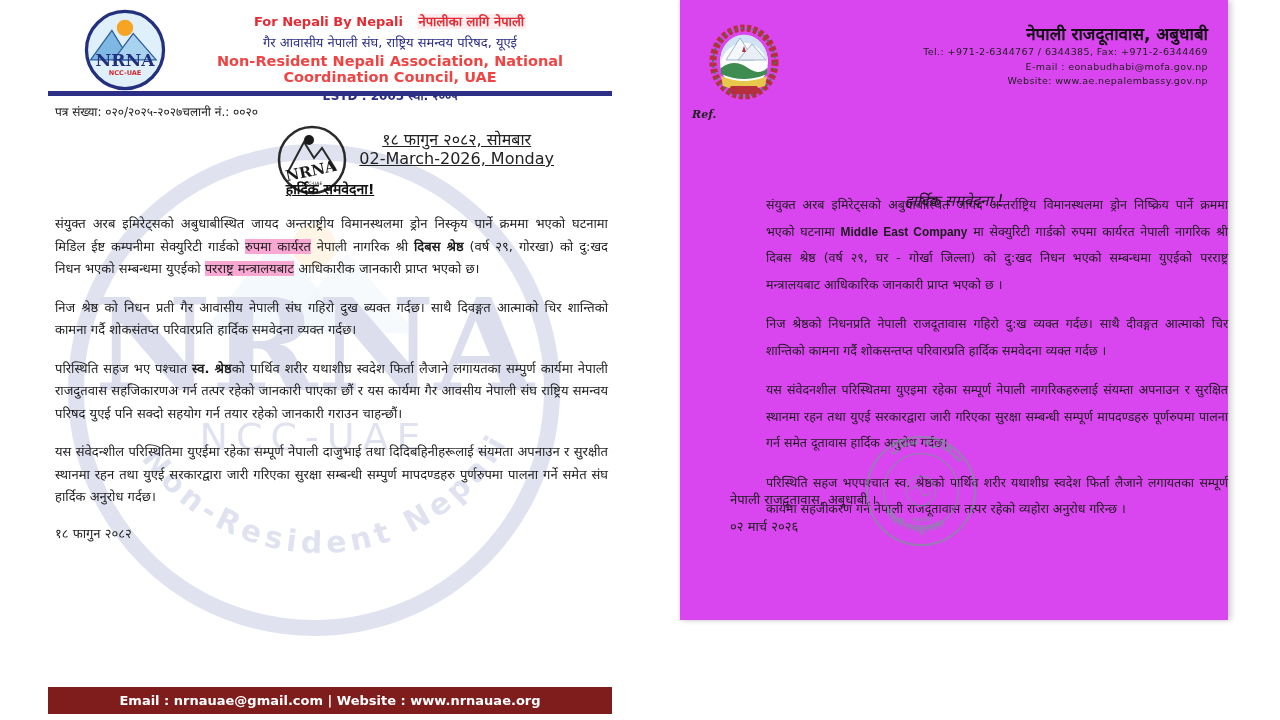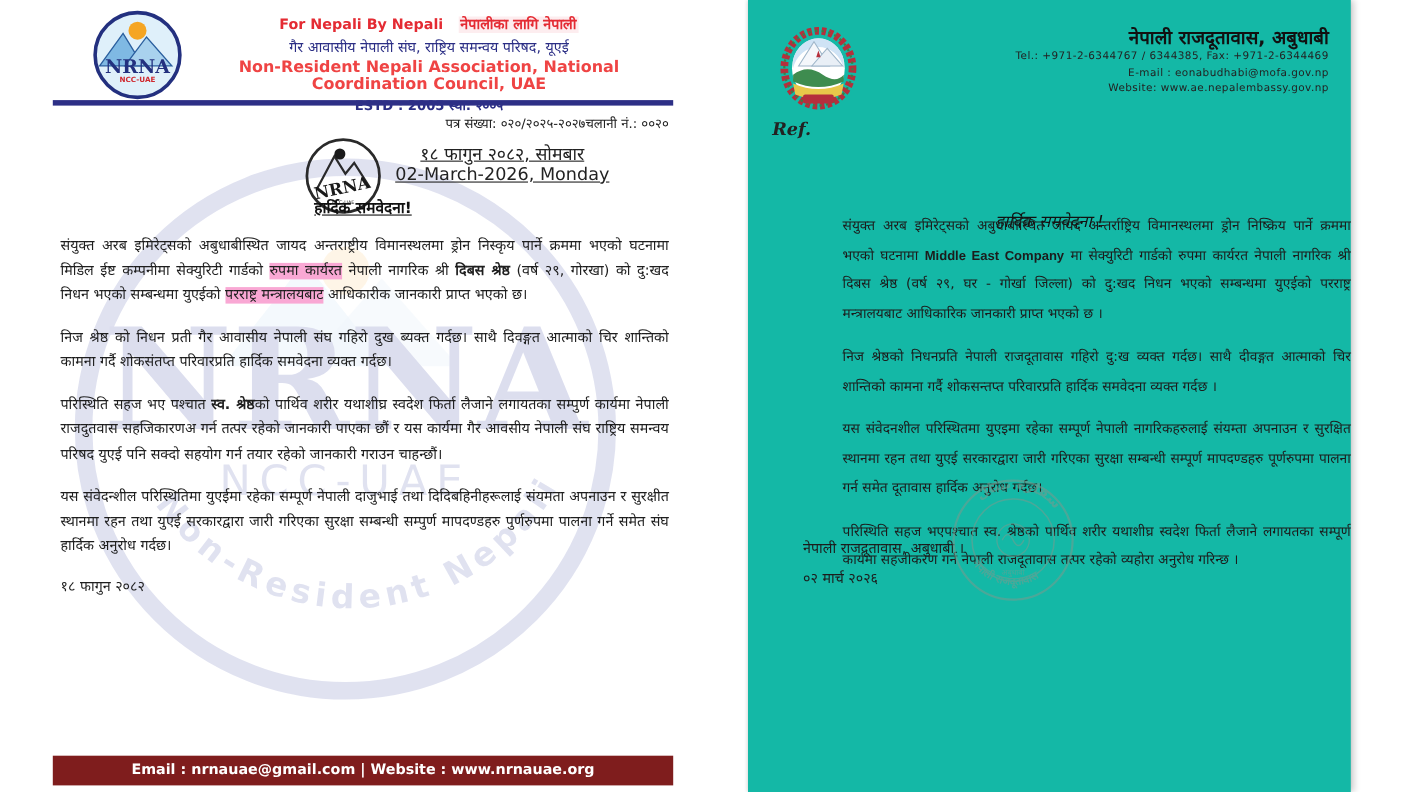--- a/index.html
+++ b/index.html
@@ -14,21 +14,21 @@
   .lh-text { position:absolute; left:168px; top:12px; width:444px; text-align:center; z-index:2; }
   .lh-tagline { font-size:13px; font-weight:bold; color:#e42b33; }
   .lh-tagline .np-part { background:rgba(240,130,140,0.14); padding:0 2px; }
   .lh-org-np { font-size:13px; font-weight:normal; color:#2b2e85; margin-top:3px; }
   .lh-org-en { font-size:14.5px; font-weight:bold; color:#ef4444; margin-top:2px; }
   .lh-estd  { font-size:12px; font-weight:bold; color:#2b2e85; margin-top:2px; }
 
   .header-rule { position:absolute; left:48px; top:91px; width:564px; height:5px; background:#2d2f86; z-index:2; }
 
   .ref-row { position:absolute; left:55px; top:103px; width:553px; display:flex;
-             justify-content:flex-end; font-size:12px; color:#222; z-index:2; }
+             justify-content:flex-start; font-size:12px; color:#222; z-index:2; }
 
   .mono-stamp { position:absolute; left:276px; top:118px; width:72px; height:84px; z-index:2; }
 
   .date-block { position:absolute; right:106px; top:130px; text-align:center; font-size:16px;
                 color:#222; line-height:19px; z-index:2;text-decoration:underline; }
 
   .letter-title-left { position:absolute; left:0; top:179px; width:660px; text-align:center;
                        font-size:14px; font-weight:bold; color:#111; z-index:2; }
   .letter-title-left span { text-decoration:underline; }
 
@@ -44,32 +44,32 @@
               line-height:25px; z-index:2; }
 
   .footer-left { position:absolute; left:48px; top:687px; width:564px; height:27px;
                  background:#7f1d1d; color:#ffffff; font-size:13px; font-weight:bold;
                  text-align:center; line-height:27px; z-index:3; }
 
   .watermark { position:absolute; left:52px; top:128px; width:525px; height:525px;
                opacity:0.30; z-index:0; pointer-events:none; }
 
   
-  .page-right { position:absolute; left:680px; top:0; width:548px; height:720px;
-                background:#14b8a6;
+  .page-right { position:absolute; left:680px; top:0; width:548px; height:620px;
+                background:#d946ef;
                 box-shadow:-1px 0 3px rgba(0,0,0,0.10), 3px 0 6px rgba(0,0,0,0.20); }
 
   .np-emblem { position:absolute; left:28px; top:24px; width:72px; height:84px; }
 
   .contact { position:absolute; right:20px; top:22px; text-align:right; color:#1a1a1a; }
   .contact-title { font-size:17px; font-weight:bold; color:#111; }
   .contact-line { font-size:9.5px; line-height:14.5px; letter-spacing:0.4px; color:#222; }
 
-  .ref-label { position:absolute; left:22px; top:108px; font-family:"DejaVu Serif","Liberation Serif",serif;
-               font-style:italic; font-size:16px; font-weight:bold; color:#222; }
+  .ref-label { position:absolute; left:12px; top:108px; font-family:"DejaVu Serif","Liberation Serif",serif;
+               font-style:italic; font-size:11px; font-weight:bold; color:#222; }
 
   .title-right { position:absolute; left:0; top:190px; width:548px; text-align:center;
                  font-size:15px; color:#111;font-style:italic; }
 
   .body-right { position:absolute; left:50px; top:192px; width:462px; font-size:12.5px;
                 line-height:26.5px; color:#1c1c1c; text-align:justify;margin-left:36px; }
   .body-right p { margin-bottom:13px; }
 
   .sig-right { position:absolute; left:50px; top:486px; font-size:13px; color:#1c1c1c;
                line-height:27px; }

